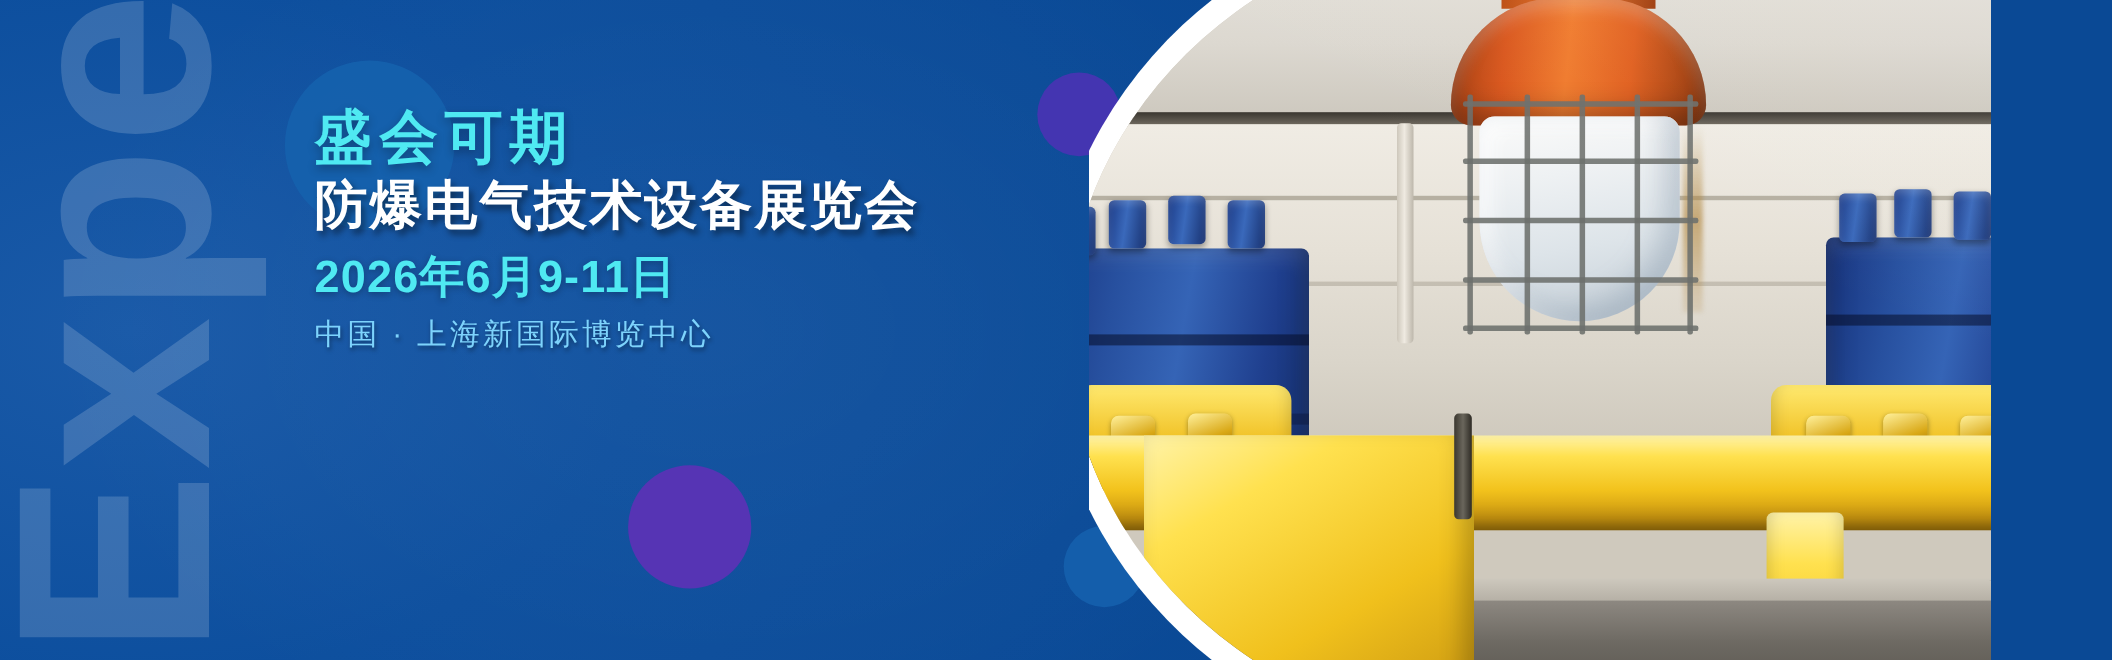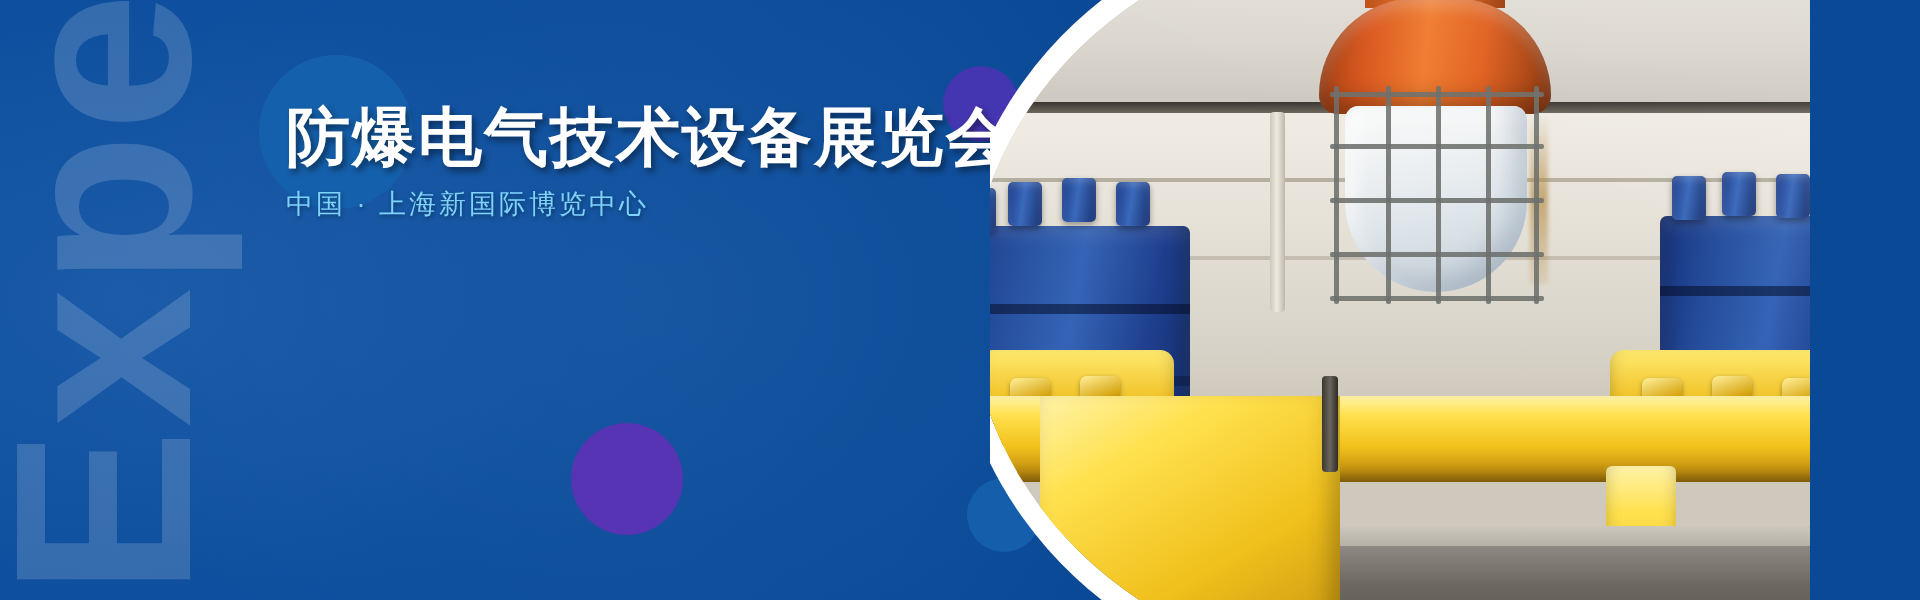--- a/index.html
+++ b/index.html
@@ -83,21 +83,21 @@
     margin-top:14px;
     font-size:43px;
     font-weight:400;
     color:#ffffff;
     letter-spacing:2px;
     line-height:1.1;
     text-shadow:2px 3px 5px rgba(0,0,0,.42);
   }
   .line-title{
     margin-top:6px;
-    font-size:64px;
+    font-size:48px;
     font-weight:700;
     color:#ffffff;
     letter-spacing:2px;
     line-height:1.12;
     white-space:nowrap;
     text-shadow:3px 4px 6px rgba(0,0,0,.45);
   }
   .line-date{
     margin-top:14px;
     font-size:41px;
@@ -298,21 +298,23 @@
   <div class="watermark">
     <span>Expec</span>
   </div>
 
   <div class="circ circ-blue-tl"></div>
   <div class="circ circ-purple-top"></div>
   <div class="circ circ-purple-big"></div>
   <div class="circ circ-blue-br"></div>
 
   <div class="copy">
+    <div class="line-kicker">盛会可期</div>
     <div class="line-title">防爆电气技术设备展览会</div>
+    <div class="line-date">2026年6月9-11日</div>
     <div class="line-venue">中国 · 上海新国际博览中心</div>
   </div>
 
   <div class="photo-wrap">
     <div class="photo-arc"></div>
     <div class="photo">
       <div class="photo-inner">
 
         <div class="scn-ceiling"></div>
         <div class="scn-ceiling-beam"></div>

